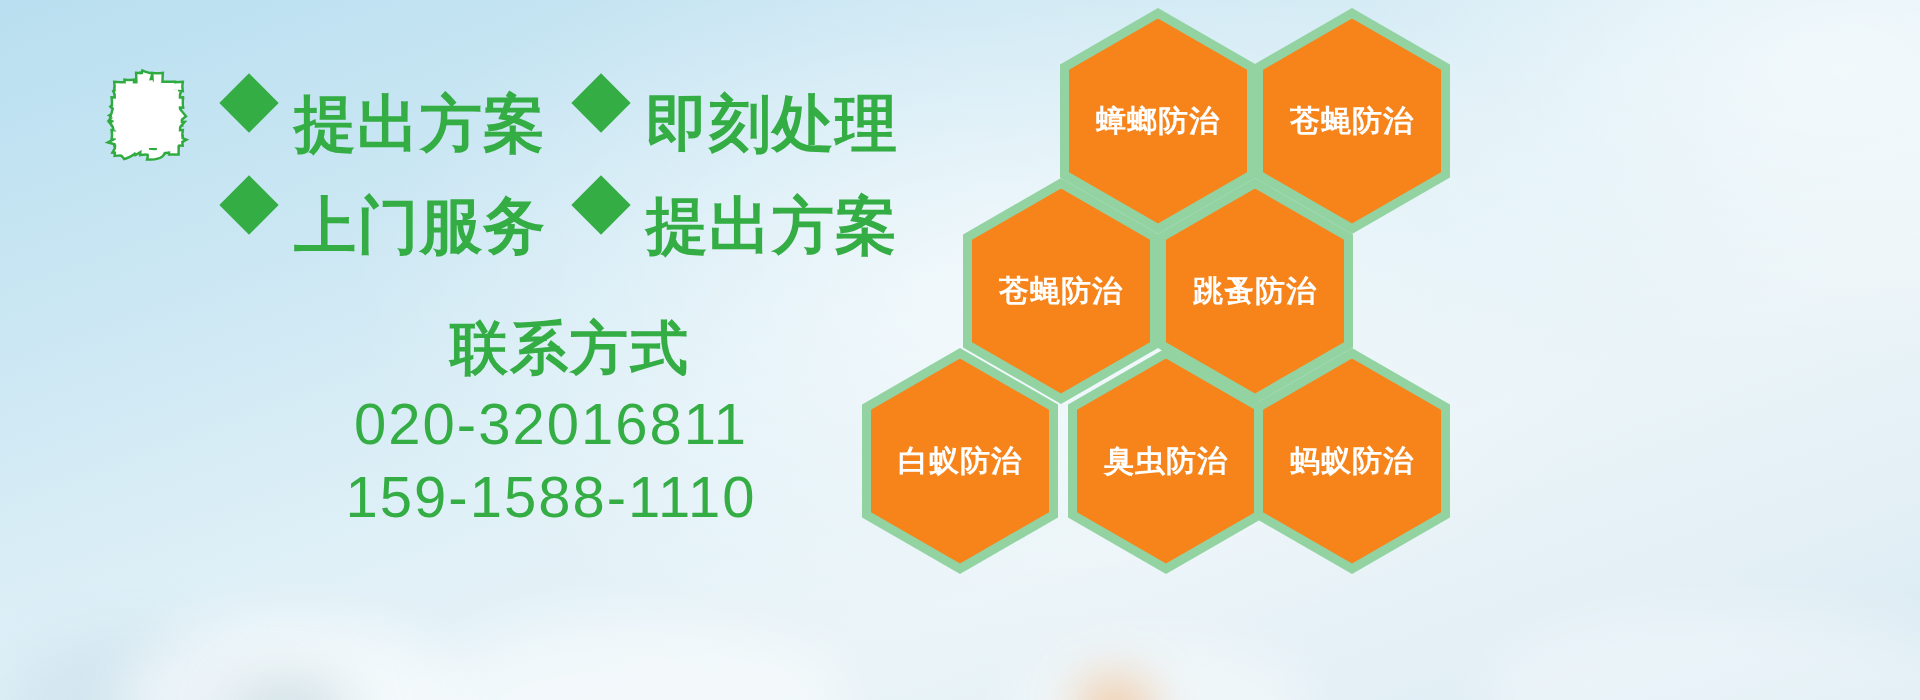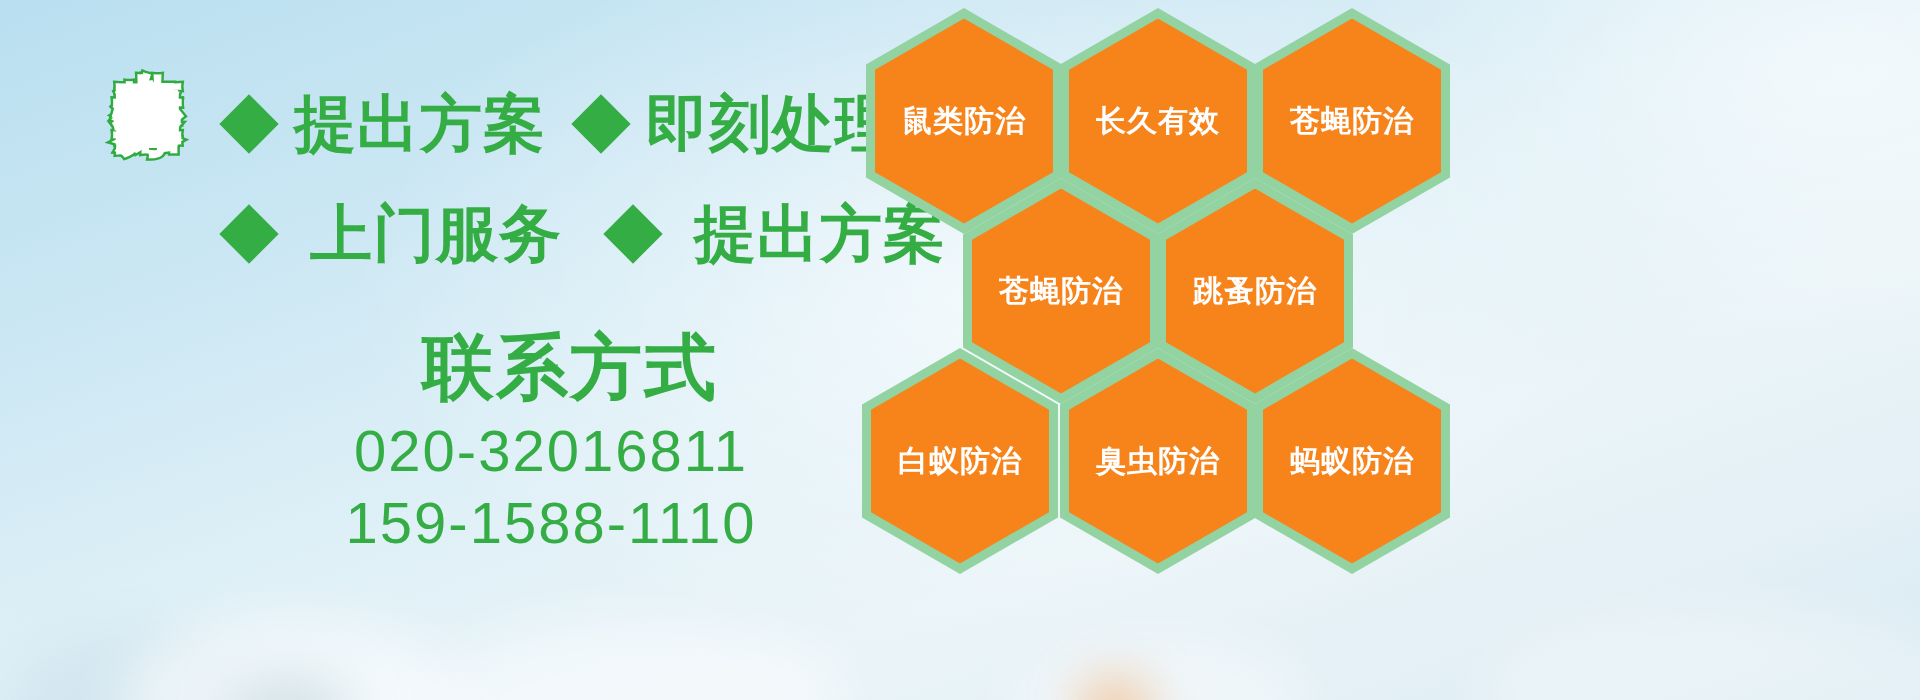--- a/index.html
+++ b/index.html
@@ -36,47 +36,46 @@
     color:#ffffff;
     -webkit-text-stroke:5px #2fab3f;
     paint-order:stroke fill;
     text-align:left;
     white-space:nowrap;
   }
 
   
   .feature-row{
     position:absolute;left:228px;
-    display:flex;align-items:center;
+    display:flex;
     color:#35ad45;
     font-size:62px;font-weight:bold;
     white-space:nowrap;
   }
   .feature-row.r1{top:82px;}
-  .feature-row.r2{top:192px;gap:16px;}
+  .feature-row.r2{top:184px;}
   .diamond{
     display:inline-block;
     width:42px;height:42px;
     background:#35ad45;
     transform:rotate(45deg);
     margin-right:24px;
     flex:0 0 auto;
   }
   .feature-text{margin-right:34px;letter-spacing:1px;}
   .feature-text.last{margin-right:0;}
 
   
   #contact{
     position:absolute;left:230px;top:318px;
     width:620px;text-align:center;color:#35ad45;
   }
   #contact-title{
-    font-size:72px;font-weight:bold;letter-spacing:2px;line-height:1.05;
+    font-size:58px;font-weight:bold;letter-spacing:2px;line-height:1.05;
     margin-left:60px;
-    margin-top:12px;
   }
   .phone{
     font-size:58px;font-weight:normal;letter-spacing:2px;line-height:1.22;
     margin-top:10px;margin-left:22px;
   }
   .phone.p2{margin-top:2px;}
 
   
   #hex-cluster{position:absolute;left:858px;top:0px;width:600px;height:560px;}
   .hex{
@@ -100,21 +99,21 @@
   }
   
   .hex.h1{left:8px;top:8px;}
   .hex.h2{left:202px;top:8px;}
   .hex.h3{left:396px;top:8px;}
   
   .hex.h4{left:105px;top:178px;}
   .hex.h5{left:299px;top:178px;}
   
   .hex.h6{left:4px;top:348px;}
-  .hex.h7{left:202px;top:348px;}
+  .hex.h7{left:210px;top:348px;}
   .hex.h8{left:396px;top:348px;}
 </style>
 </head>
 <body>
 
 <div id="banner">
 
   <div class="blob b7"></div>
   <div class="blob b1"></div>
   <div class="blob b2"></div>
@@ -140,29 +139,24 @@
   </div>
 
   <div id="contact">
     <div id="contact-title">联系方式</div>
     <div class="phone p1">020-32016811</div>
     <div class="phone p2">159-1588-1110</div>
   </div>
 
   <div id="hex-cluster">
 
-    <div class="hex h1">
-      <div class="hex-inner">
-        <span class="hex-label">鼠类防治</span>
-      </div>
-    </div>
 
     <div class="hex h2">
       <div class="hex-inner">
-        <span class="hex-label">长久有效</span>
+        <span class="hex-label">蟑螂防治</span>
       </div>
     </div>
 
     <div class="hex h3">
       <div class="hex-inner">
         <span class="hex-label">苍蝇防治</span>
       </div>
     </div>
 
     <div class="hex h5">

